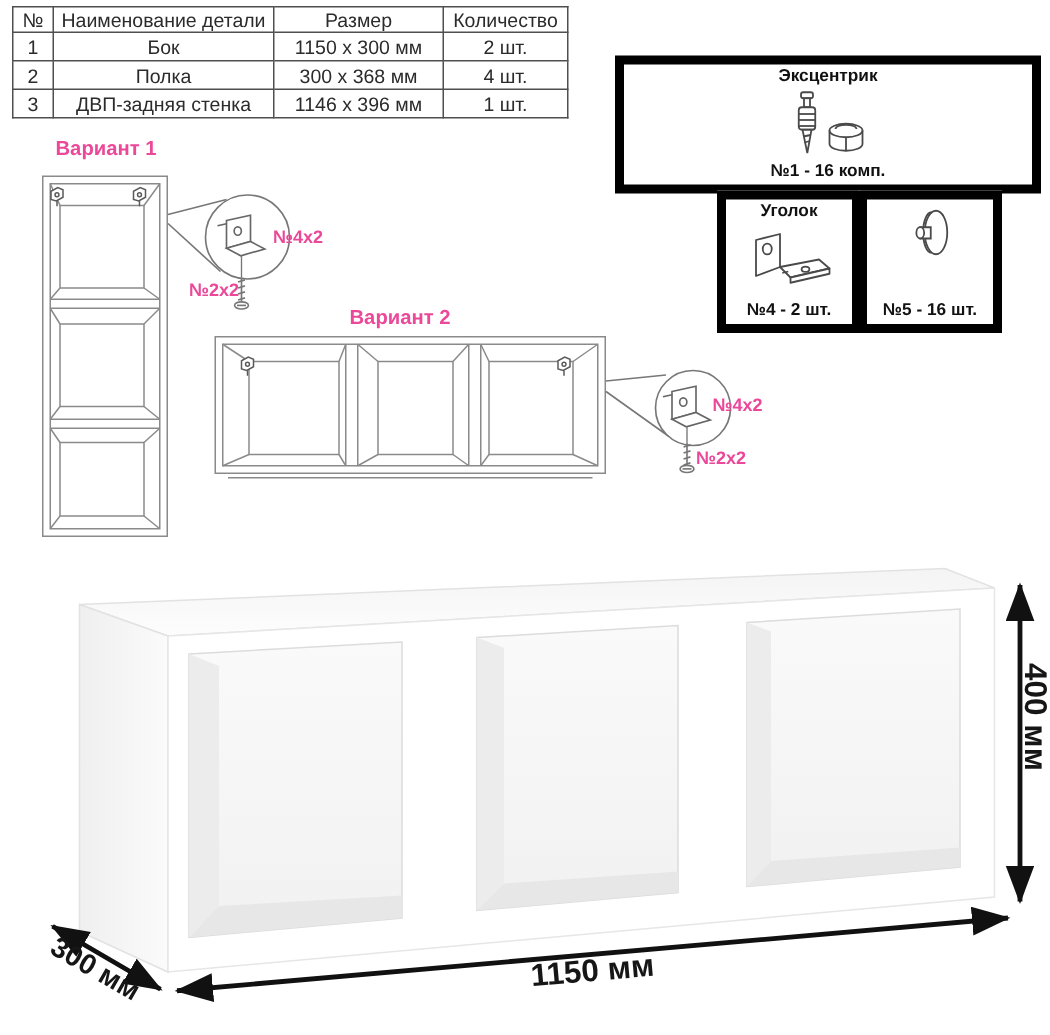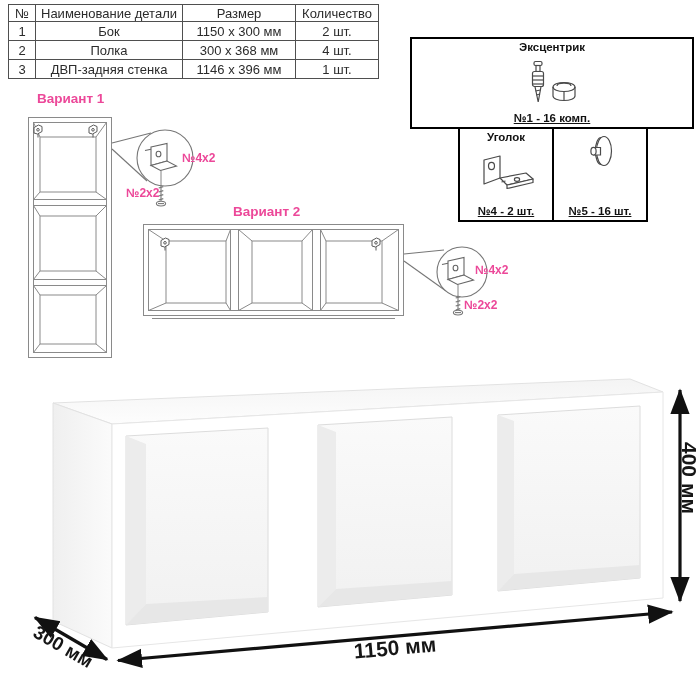--- a/index.html
+++ b/index.html
@@ -11,27 +11,27 @@
                font-size:13px;color:#2b2b2b;table-layout:fixed;}
   .parts-table th,.parts-table td{border:1px solid #4f4f4f;padding:0 5px;height:18px;
                white-space:nowrap;overflow:hidden;font-weight:normal;}
   .parts-table th{height:16px;text-align:center;}
   .parts-table td.c{text-align:center;}
   .parts-table td.l{text-align:center;}
 
   
   .hw-row{position:absolute;display:flex;}
   .hw-row-top{left:410px;top:37px;width:284px;height:92px;}
-  .hw-row-bottom{left:458px;top:127px;width:190px;height:95px;}
-  .hw-cell{flex:1;border:2px solid #000000;margin-left:-2px;box-sizing:border-box;
+  .hw-row-bottom{left:478px;top:127px;width:190px;height:95px;}
+  .hw-cell{flex:1;border:6px solid #000000;margin-left:-2px;box-sizing:border-box;
            display:flex;flex-direction:column;align-items:center;justify-content:space-between;
            padding:2px 2px 3px 2px;background:#fff;}
   .hw-cell:first-child{margin-left:0;}
   .hw-name{font-weight:bold;font-size:11.5px;line-height:1.12;text-align:center;color:#111;}
-  .hw-caption{font-weight:bold;font-size:11.5px;text-align:center;color:#111;text-decoration:underline;}
+  .hw-caption{font-weight:bold;font-size:11.5px;text-align:center;color:#111;}
   .hw-icon{flex:0 0 auto;}
 
   
   .lbl{position:absolute;font-weight:bold;color:#ec4899;white-space:nowrap;}
   .variant-title{font-size:13.5px;}
   .callout-lbl{font-size:12px;}
   .dim-lbl{font-size:21px;color:#161616;text-align:center;}
 
   svg.art{position:absolute;left:0;top:0;}
 </style>

